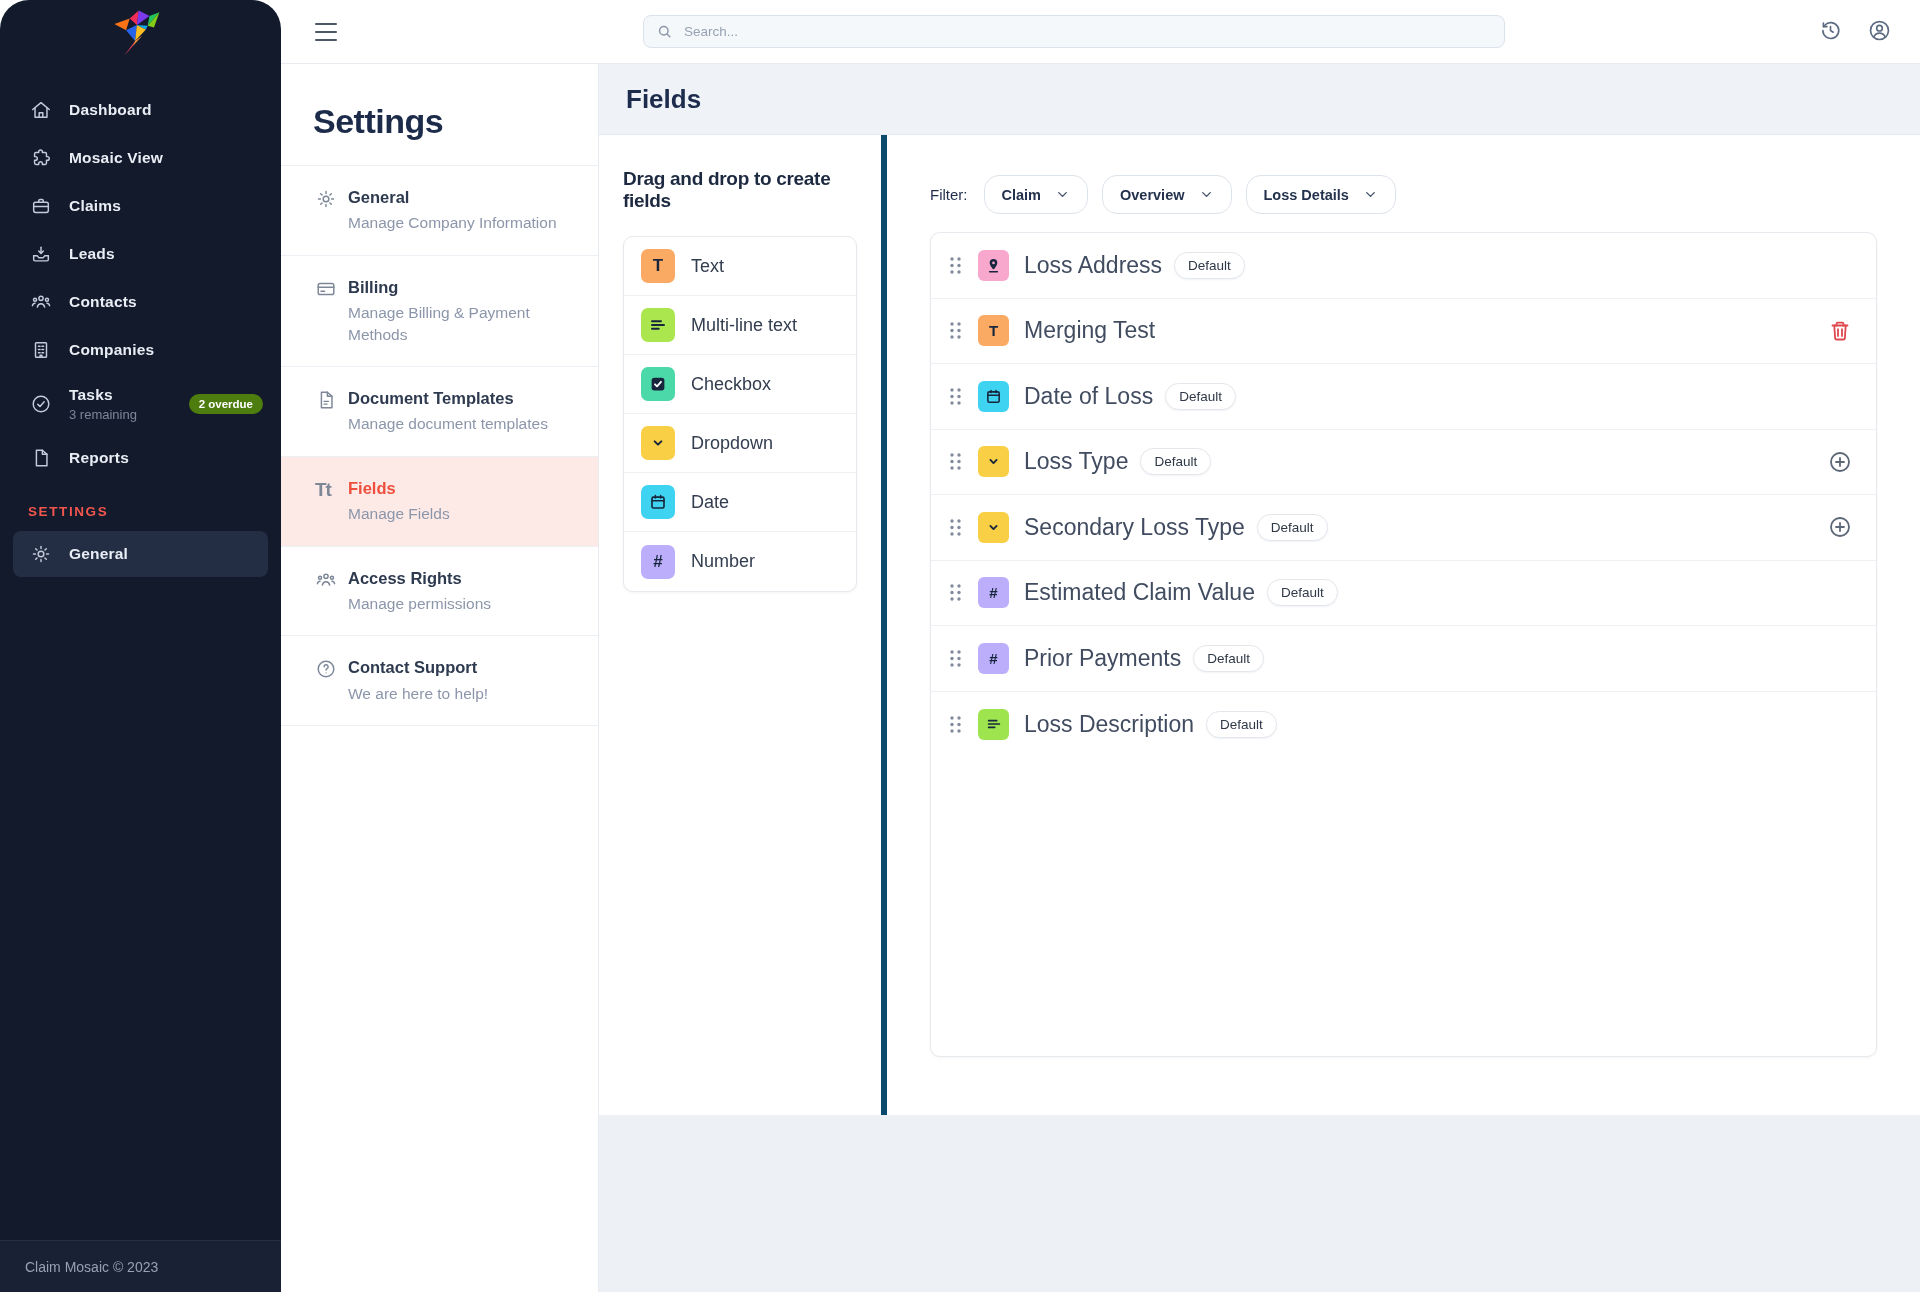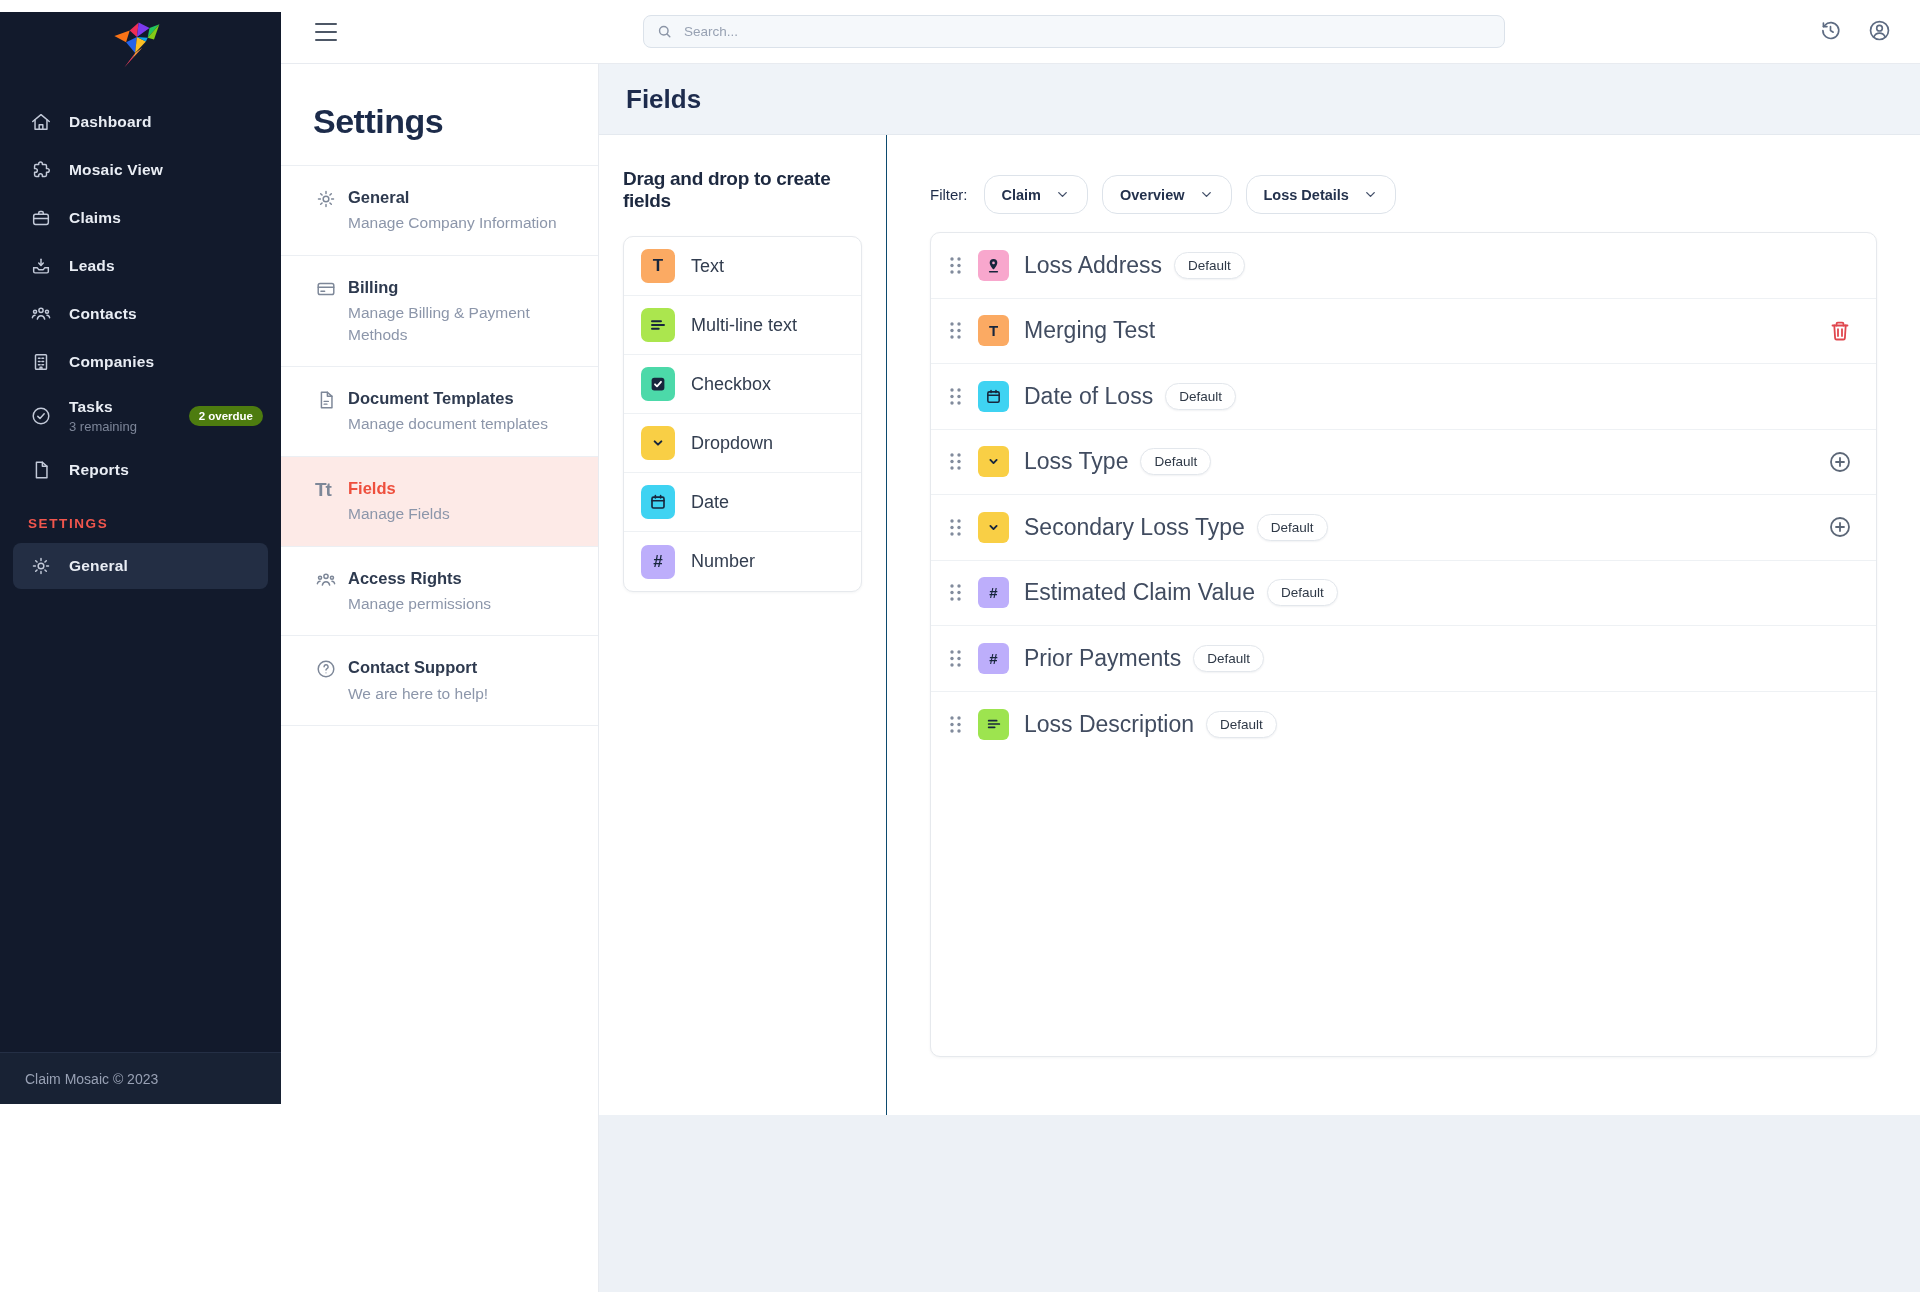--- a/index.html
+++ b/index.html
@@ -2,21 +2,21 @@
 <html><head>
 <meta charset="utf-8">
 <style>
   html,body{margin:0;padding:0;width:1920px;height:1292px;overflow:hidden;
     font-family:"Liberation Sans",sans-serif;background:#fff;}
   *{box-sizing:border-box;}
   svg{display:block;}
   .stroke{fill:none;stroke:currentColor;stroke-width:1.6;stroke-linecap:round;stroke-linejoin:round;}
 
   
-  #sidebar{position:absolute;left:0;top:12px;width:281px;height:1092px;background:#121a2c;color:#e7ebf3;}
+  #sidebar{position:absolute;left:0;top:0;width:281px;height:1292px;background:#121a2c;color:#e7ebf3;border-radius:29px;}
   #logo{position:absolute;left:108px;top:6px;width:56px;height:54px;}
   #nav{position:absolute;left:0;top:86px;width:281px;display:flex;flex-direction:column;}
   .nav-item{display:flex;align-items:center;height:48px;padding:0 18px 0 30px;cursor:pointer;}
   .nav-item .nicon{width:22px;height:22px;color:#c3cad9;flex:none;}
   .nav-item .nlabel{margin-left:17px;font-size:15.5px;font-weight:700;color:#e9edf4;letter-spacing:.2px;}
   .nav-item.tall{height:60px;}
   .nav-stack{margin-left:17px;display:flex;flex-direction:column;line-height:1.25;}
   .nav-sub{font-size:13px;color:#7d8699;font-weight:400;margin-top:2px;}
   .nav-badge{margin-left:auto;background:#4d7c0f;color:#fff;font-size:11.5px;font-weight:700;
     padding:4px 10px;border-radius:11px;white-space:nowrap;}
@@ -57,21 +57,21 @@
 
   
   #main{position:absolute;left:599px;top:64px;width:1321px;height:1228px;display:flex;flex-direction:column;}
   #main-header{height:71px;background:#eff3f8;border-bottom:1px solid #e4e9ef;display:flex;align-items:center;
     padding-left:27px;flex:none;}
   #main-title{font-size:26px;font-weight:800;color:#1d2b4d;}
   #main-body{height:980px;background:#fff;display:flex;flex:none;}
   #main-footer{flex:1;background:#edf1f6;}
 
   
-  #palette-col{width:288px;flex:none;border-right:1px solid #0c4a6e;padding:33px 24px 0 24px;}
+  #palette-col{width:288px;flex:none;border-right:6px solid #0c4a6e;padding:33px 24px 0 24px;}
   #palette-title{font-size:19px;font-weight:800;color:#1d2940;letter-spacing:-.3px;margin-bottom:24px;}
   #palette-card{border:1px solid #e6e9ed;border-radius:10px;background:#fff;
     box-shadow:0 1px 3px rgba(20,30,60,.05);}
   .prow{display:flex;align-items:center;height:59px;padding:0 14px 0 17px;border-bottom:1px solid #eef1f4;cursor:grab;}
   .prow:last-child{border-bottom:none;}
   .type-icon{width:34px;height:34px;border-radius:7px;display:flex;align-items:center;justify-content:center;
     color:#17263d;flex:none;}
   .type-icon .glyph-letter{font-size:17px;font-weight:800;color:#17263d;}
   .prow .plabel{margin-left:16px;font-size:18px;color:#323d4f;}
 

